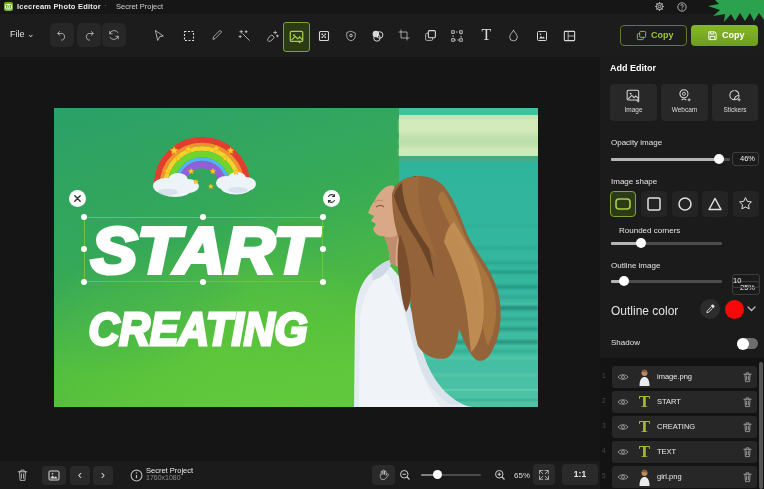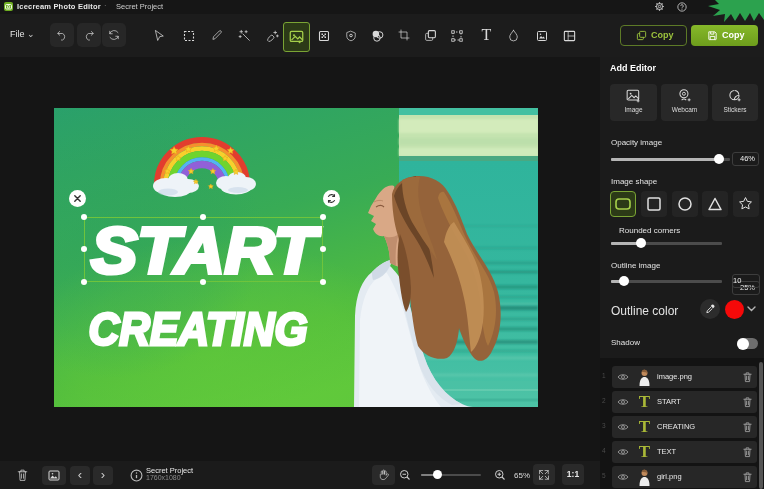--- a/index.html
+++ b/index.html
@@ -356,21 +356,21 @@
   <svg class="abs" style="left:494px;top:469px;" width="12" height="12" viewBox="0 0 24 24">
     <circle cx="10.5" cy="10.5" r="7.5" fill="none" stroke="#cfcfcf" stroke-width="2"></circle>
     <path d="M16 16 L21 21" stroke="#cfcfcf" stroke-width="2.2"></path>
     <path d="M7 10.5 h7 M10.5 7 v7" stroke="#cfcfcf" stroke-width="2"></path>
   </svg>
   <div class="abs" style="left:514px;top:471px;font-size:8px;color:#ddd;text-align:right;">65%</div>
   <div class="abs" style="left:533px;top:464px;width:22px;height:21px;background:#2a2a2a;border-radius:4px;"></div>
   <svg class="abs" style="left:538px;top:469px;" width="12" height="12" viewBox="0 0 24 24">
     <path class="ic" stroke-width="2.4" d="M9.5 14.5 L3.5 20.5 M3 14 v6.5 h6.5 M14.5 9.5 L20.5 3.5 M14 3 h6.5 v6.5 M9.5 9.5 L3.5 3.5 M3 9.5 V3 h6.5 M14.5 14.5 l6 6 M21 14 v6.5 h-6.5"></path>
   </svg>
-  <div class="abs" style="left:562px;top:464px;width:22px;height:21px;background:#2a2a2a;border-radius:4px;color:#e8e8e8;font-size:8.5px;font-weight:bold;text-align:center;line-height:21px;">1:1</div>
+  <div class="abs" style="left:562px;top:464px;width:36px;height:21px;background:#2a2a2a;border-radius:4px;color:#e8e8e8;font-size:8.5px;font-weight:bold;text-align:center;line-height:21px;">1:1</div>
 
   <div class="abs" style="left:600px;top:57px;width:164px;height:432px;background:#1b1b1b;"></div>
   <div class="abs" style="left:610px;top:63px;font-size:9px;font-weight:bold;color:#fff;">Add Editor</div>
 
   <div class="abs" style="left:610px;top:84px;width:47px;height:37px;background:#282828;border-radius:4px;"></div>
   <div class="abs" style="left:661px;top:84px;width:47px;height:37px;background:#282828;border-radius:4px;"></div>
   <div class="abs" style="left:712px;top:84px;width:46px;height:37px;background:#282828;border-radius:4px;"></div>
   <svg class="abs" style="left:626px;top:89px;" width="15" height="14" viewBox="0 0 26 24">
     <rect x="2" y="2" width="20" height="17" rx="2" fill="none" stroke="#d9d9d9" stroke-width="1.8"></rect>
     <circle cx="8" cy="8" r="1.6" fill="#d9d9d9"></circle>

